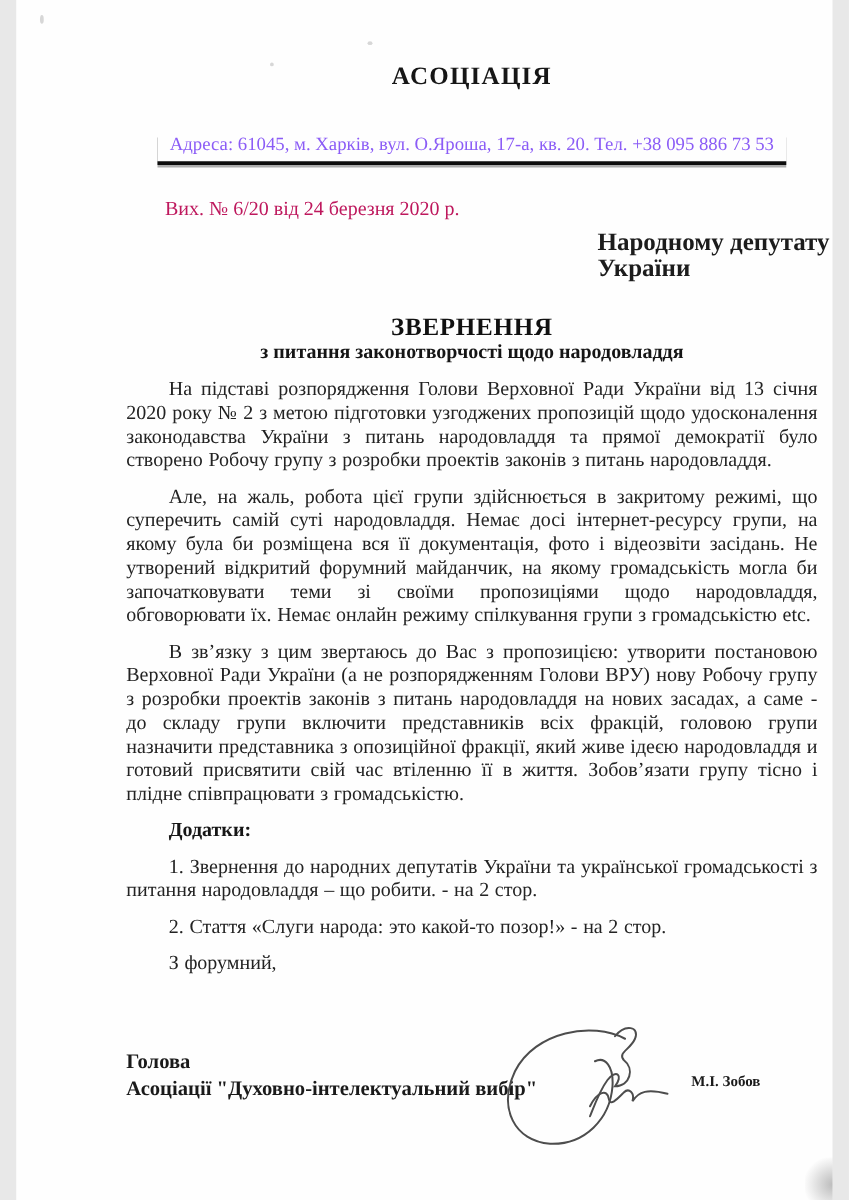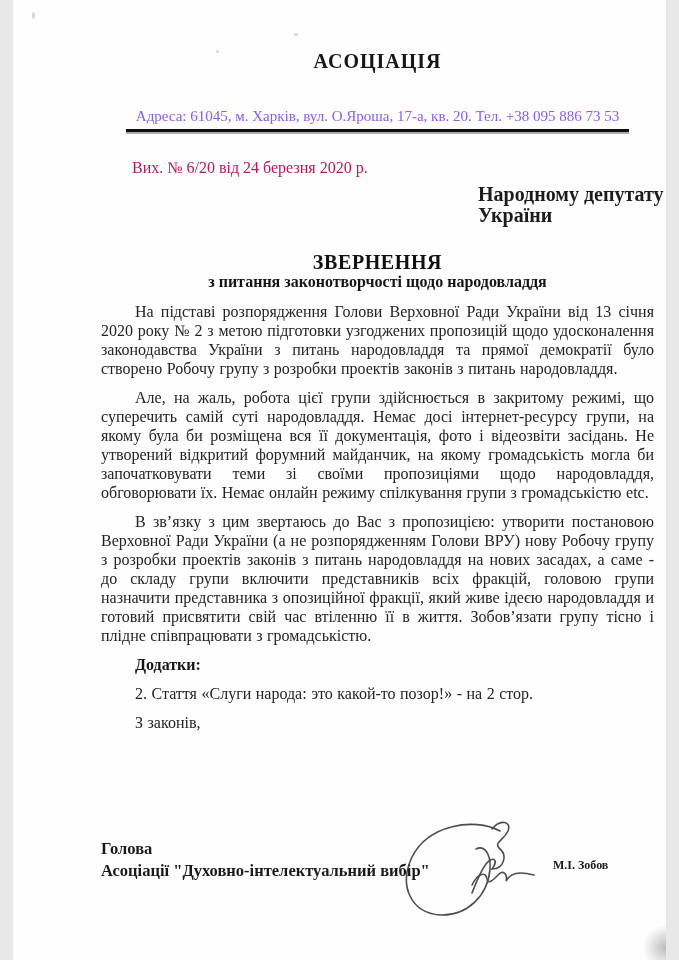--- a/index.html
+++ b/index.html
@@ -147,23 +147,24 @@
 
   <div class="abs col-center title-main">ЗВЕРНЕННЯ</div>
   <div class="abs col-center title-sub">з питання законотворчості щодо народовладдя</div>
 
   <div class="abs body-col">
     <p>На підставі розпорядження Голови Верховної Ради України від 13 січня 2020 року № 2 з метою підготовки узгоджених пропозицій щодо удосконалення законодавства України з питань народовладдя та прямої демократії було створено Робочу групу з розробки проектів законів з питань народовладдя.</p>
     <p>Але, на жаль, робота цієї групи здійснюється в закритому режимі, що суперечить самій суті народовладдя. Немає досі інтернет-ресурсу групи, на якому була би розміщена вся її документація, фото і відеозвіти засідань. Не утворений відкритий форумний майданчик, на якому громадськість могла би започатковувати теми зі своїми пропозиціями щодо народовладдя, обговорювати їх. Немає онлайн режиму спілкування групи з громадськістю etc.</p>
     <p>В зв’язку з цим звертаюсь до Вас з пропозицією: утворити постановою Верховної Ради України (а не розпорядженням Голови ВРУ) нову Робочу групу з розробки проектів законів з питань народовладдя на нових засадах, а саме - до складу групи включити представників всіх фракцій, головою групи назначити представника з опозиційної фракції, який живе ідеєю народовладдя и готовий присвятити свій час втіленню її в життя. Зобов’язати групу тісно і плідне співпрацювати з громадськістю.</p>
 
     <p class="attachments-heading">Додатки:</p>
+    <p class="attach-item">1. Звернення до народних депутатів України та української громадськості з питання народовладдя – що робити. - на 2 стор.</p>
     <p class="attach-item">2. Стаття «Слуги народа: это какой-то позор!» - на 2 стор.</p>
 
-    <p class="salutation">З законів,</p>
+    <p class="salutation">З форумний,</p>
   </div>
 
   <div class="abs signer-block">
     <div>Голова</div>
     <div>Асоціації "Духовно-інтелектуальний вибір"</div>
   </div>
 
   <svg class="abs signature-svg" viewBox="0 0 140 108" aria-hidden="true">
     <g fill="none" stroke="#4d4d4d" stroke-width="1.6" stroke-linecap="round">
       <path d="M 104,16 C 78,2 32,10 16,42 C 2,72 16,98 44,100 C 72,101 92,80 94,54 C 95,38 88,30 80,34"></path>

